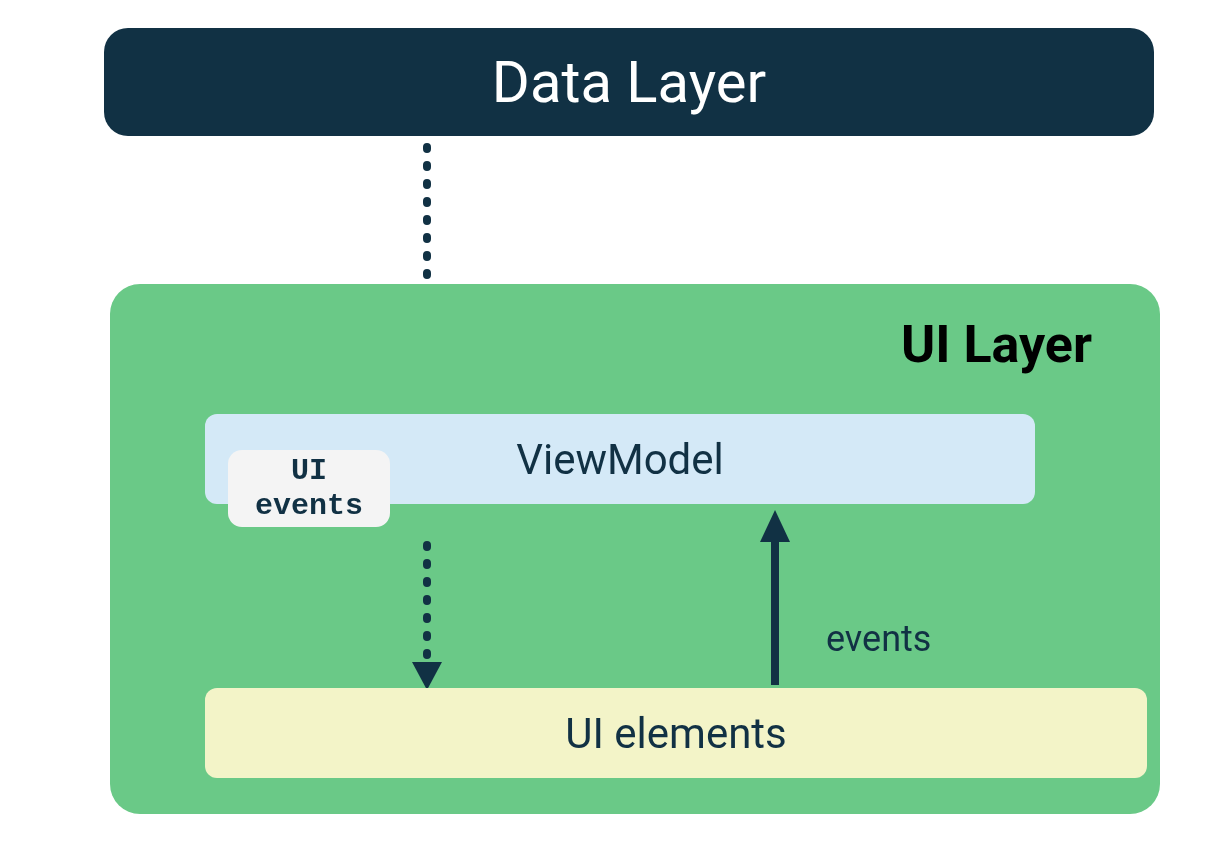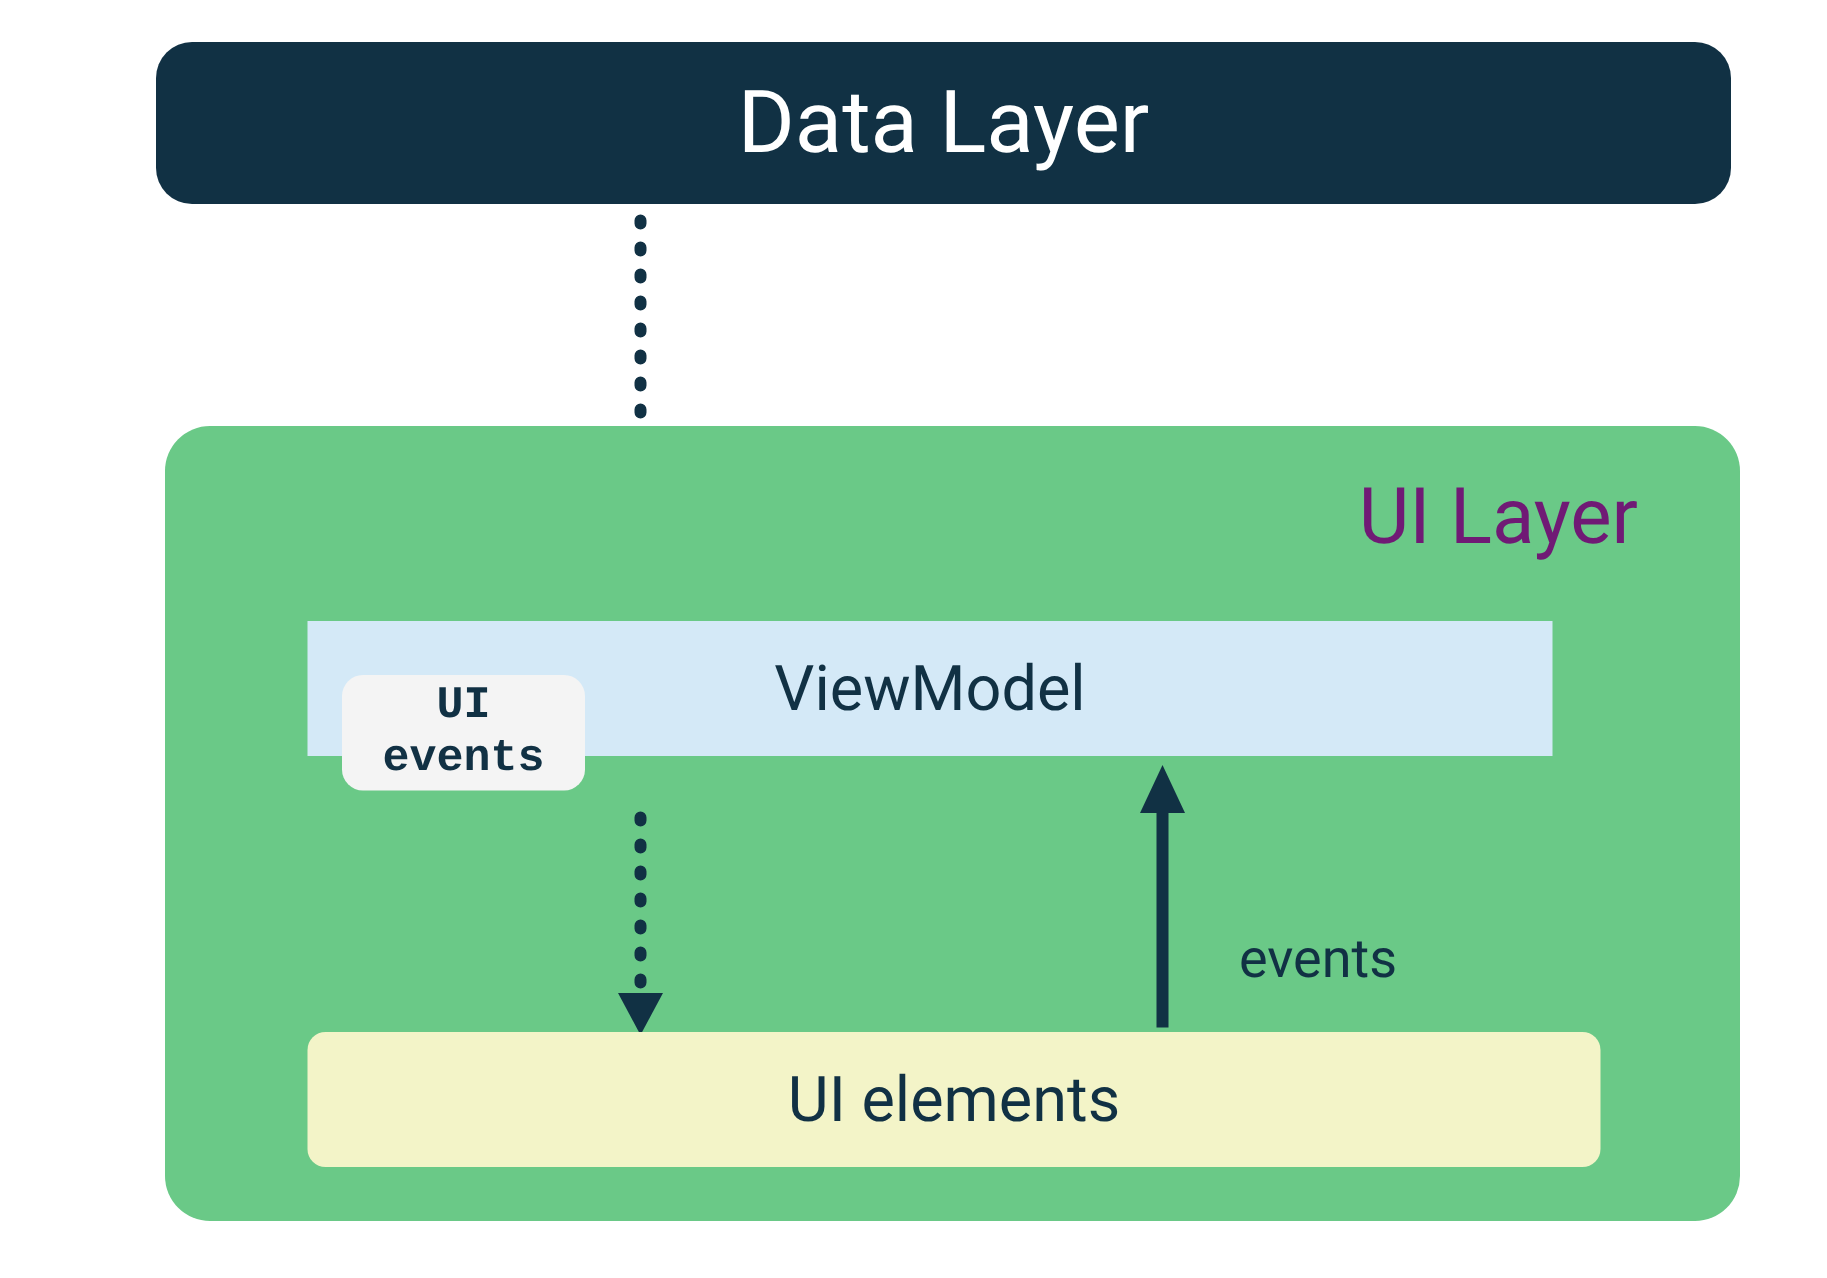--- a/index.html
+++ b/index.html
@@ -54,32 +54,32 @@
       top: 284px;
       width: 1050px;
       height: 530px;
       background: #6ac987;
       border-radius: 30px;
     }
     .ui-layer-label {
       position: absolute;
       right: 68px;
       top: 30px;
-      color: #701a75;
+      color: #000000;
       font-size: 52px;
-      font-weight: 400;
+      font-weight: 700;
     }
     .viewmodel-box {
       position: absolute;
       left: 185px;
       top: 414px;
       width: 830px;
       height: 90px;
       background: #d4e9f7;
-      border-radius: 0;
+      border-radius: 12px;
       display: flex;
       align-items: center;
       justify-content: center;
     }
     .viewmodel-label {
       color: #113144;
       font-size: 42px;
       font-weight: 400;
     }
     .ui-state-badge {
@@ -101,21 +101,21 @@
       font-weight: 700;
       color: #113144;
       font-size: 30px;
       line-height: 1.15;
       text-align: center;
     }
     .ui-elements-box {
       position: absolute;
       left: 185px;
       top: 688px;
-      width: 862px;
+      width: 942px;
       height: 90px;
       background: #f3f4c8;
       border-radius: 12px;
       display: flex;
       align-items: center;
       justify-content: center;
     }
     .ui-elements-label {
       color: #113144;
       font-size: 42px;

